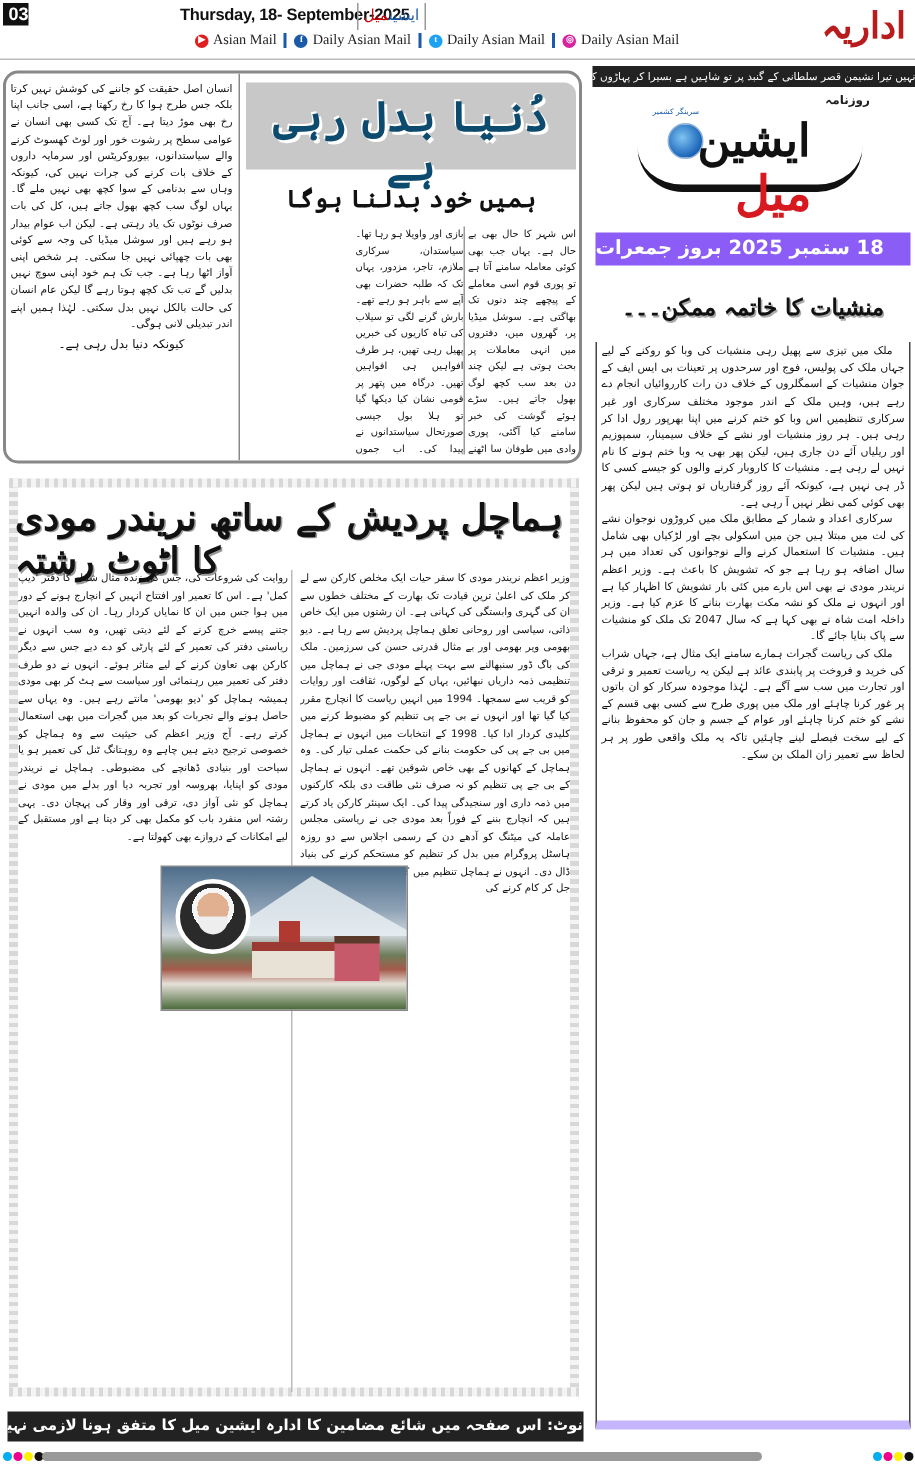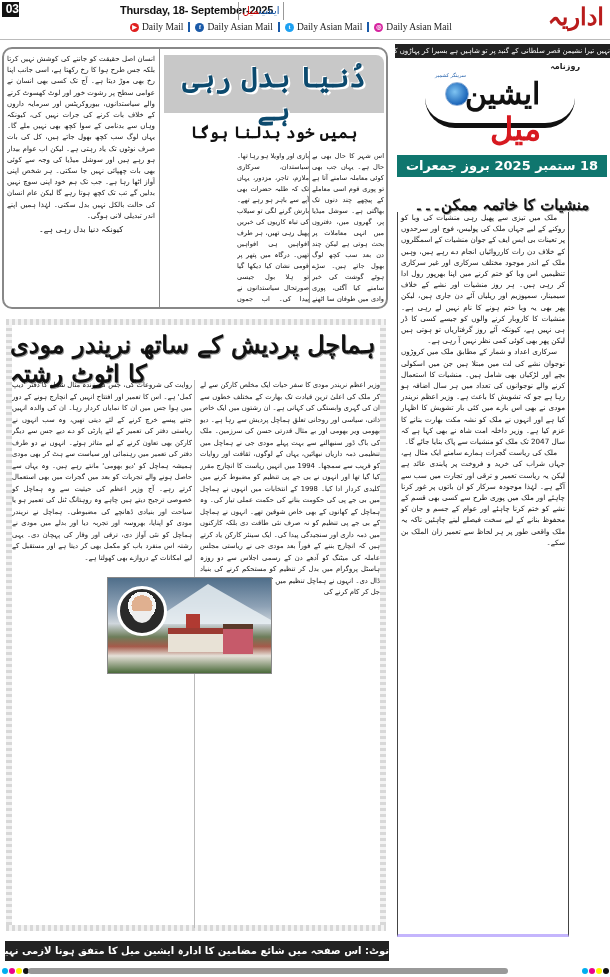--- a/index.html
+++ b/index.html
@@ -23,24 +23,24 @@
 
   
   .masthead { position: absolute; left: 395px; top: 58px; width: 215px; height: 100px; }
   .mh-roznama { position: absolute; right: 30px; top: 4px; font-size: 8px; font-weight: bold; color: #222; }
   .mh-globe { position: absolute; left: 50px; top: 24px; width: 24px; height: 24px; border-radius: 50%; background: radial-gradient(circle at 40% 40%, #7fc4f2, #1a64b8 70%, #0b3d7a); border: 1px solid #8fb0d8; }
   .mh-globe-txt { position: absolute; left: 40px; top: 14px; font-size: 5px; color: #1a5aa8; direction: rtl; }
   .mh-asian { position: absolute; left: 70px; top: 18px; font-size: 30px; font-weight: bold; color: #111; direction: rtl; font-family: "DejaVu Serif", serif; letter-spacing: -1px; }
   .mh-swoosh { position: absolute; left: 30px; top: 40px; width: 150px; height: 30px; border-bottom: 5px solid #111; border-radius: 0 0 80px 80px; }
   .mh-mail { position: absolute; left: 95px; top: 52px; font-size: 32px; font-weight: bold; color: #d71920; direction: rtl; font-family: "DejaVu Serif", serif; }
 
-  .date-bar { position: absolute; left: 397px; top: 155px; width: 210px; height: 22px; background: #0f766e; color: #fff; font-weight: bold; font-size: 13px; line-height: 22px; text-align: center; direction: rtl; }
+  .date-bar { position: absolute; left: 397px; top: 155px; width: 210px; height: 22px; background: #8b5cf6; color: #fff; font-weight: bold; font-size: 13px; line-height: 22px; text-align: left; direction: rtl; }
   .ed-headline { position: absolute; left: 397px; top: 196px; width: 210px; text-align: center; font-size: 15px; font-weight: bold; direction: rtl; color: #111; text-shadow: 1px 1px 0 #aaa; font-family: "DejaVu Serif", serif; }
 
-  .ed-body { position: absolute; left: 397px; top: 212px; width: 172px; height: 725px; font-size: 7.2px; line-height: 11.2px; overflow: hidden; padding: 0 3px; border-right: 1px solid #444; border-left: 1px solid #444; border-bottom: 3px solid #c4b5fd; }
+  .ed-body { position: absolute; left: 397px; top: 228px; width: 210px; height: 725px; font-size: 7.2px; line-height: 11.2px; overflow: hidden; padding: 0 3px; border-right: 1px solid #444; border-left: 1px solid #444; border-bottom: 6px solid #c4b5fd; }
   .ed-body p { margin-bottom: 0; text-indent: 8px; }
 
   
   .op-box { position: absolute; left: 2px; top: 47px; width: 386px; height: 262px; border: 2px solid #888; border-radius: 10px; background: #fff; overflow: hidden; }
   .op-left { position: absolute; left: 3px; top: 5px; width: 148px; height: 250px; font-size: 7px; line-height: 11.2px; overflow: hidden; }
   .op-divider { position: absolute; left: 155px; top: 0; width: 1px; height: 258px; background: #888; }
   .op-banner { position: absolute; left: 160px; top: 6px; width: 220px; height: 58px; background: #c8c8c8; border-radius: 0 8px 0 0; }
   .op-banner-txt { position: absolute; left: 0; top: 6px; width: 220px; text-align: center; font-size: 28px; font-weight: bold; color: #0c4a6e; direction: rtl; font-family: "DejaVu Serif", serif; text-shadow: 2px 2px 0 #fff, -1px -1px 0 #fff; }
   .op-subhead { position: absolute; left: 160px; top: 74px; width: 220px; text-align: center; font-size: 16px; font-weight: bold; direction: rtl; font-family: "DejaVu Serif", serif; }
   .op-col { position: absolute; top: 102px; width: 72px; height: 152px; font-size: 6.6px; line-height: 11px; overflow: hidden; }
@@ -83,21 +83,21 @@
 <body>
 
 <div class="hdr">
   <div class="page-no">03</div>
   <div class="hdr-date">Thursday, 18- September-2025</div>
   <div class="hdr-logo-small">
     <span class="blue">ایشین</span><span>میل</span>
   </div>
   <div class="hdr-social">
     <span class="soc-ico" style="background:#e02020">▶</span>
-    <span>Daily Mail</span>
+    <span>Asian Mail</span>
     <span class="soc-sep"></span>
     <span class="soc-ico" style="background:#1a5aa8">f</span>
     <span>Daily Asian Mail</span>
     <span class="soc-sep"></span>
     <span class="soc-ico" style="background:#1da1f2">t</span>
     <span>Daily Asian Mail</span>
     <span class="soc-sep"></span>
     <span class="soc-ico" style="background:#d6249f">◎</span>
     <span>Daily Asian Mail</span>
   </div>

